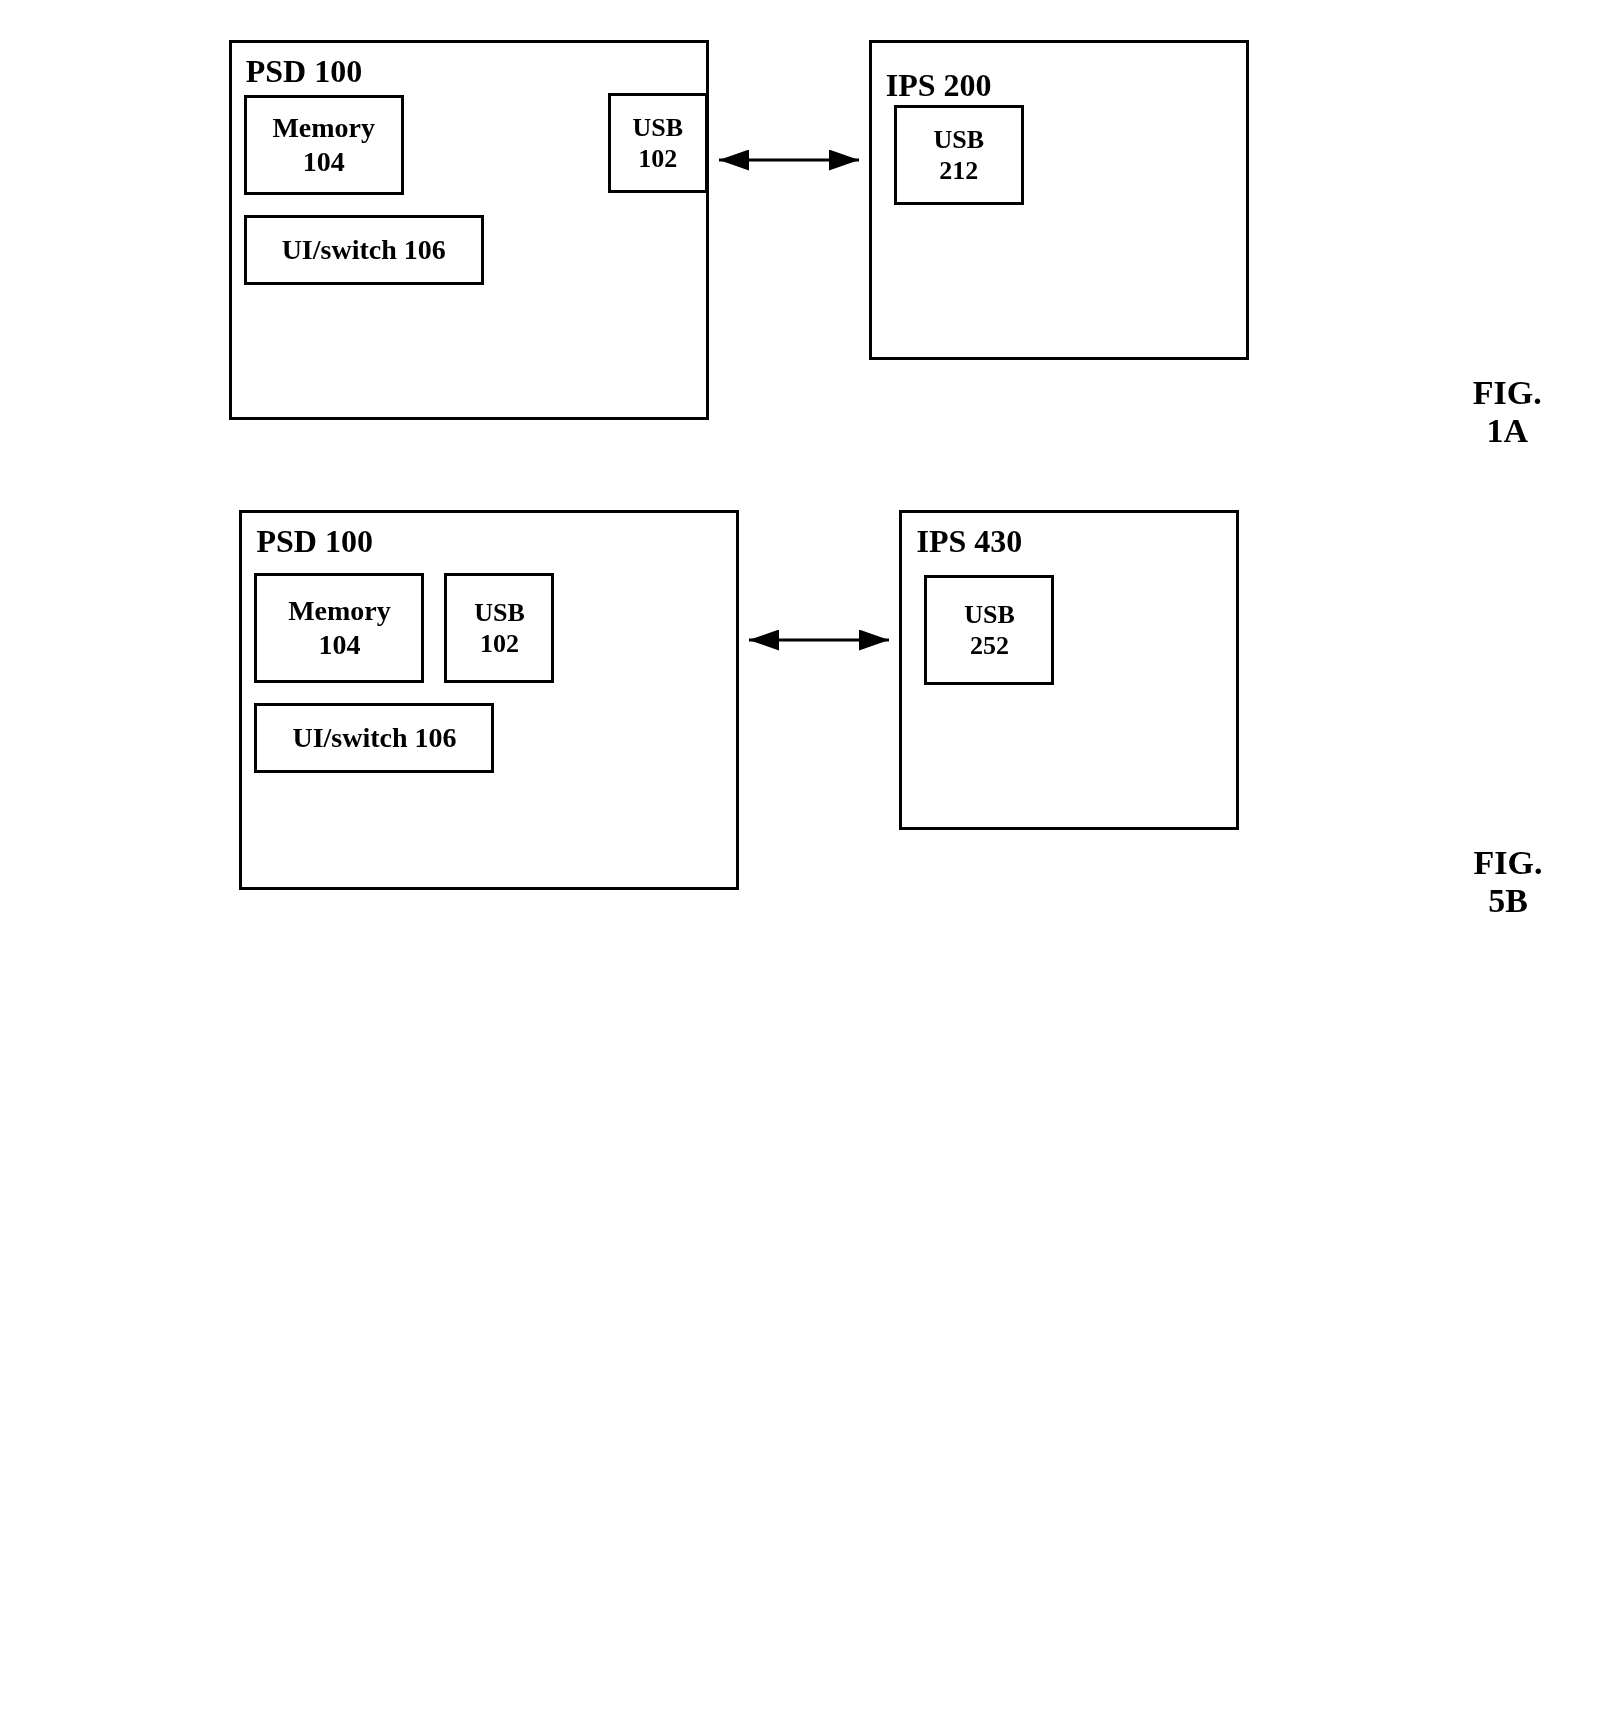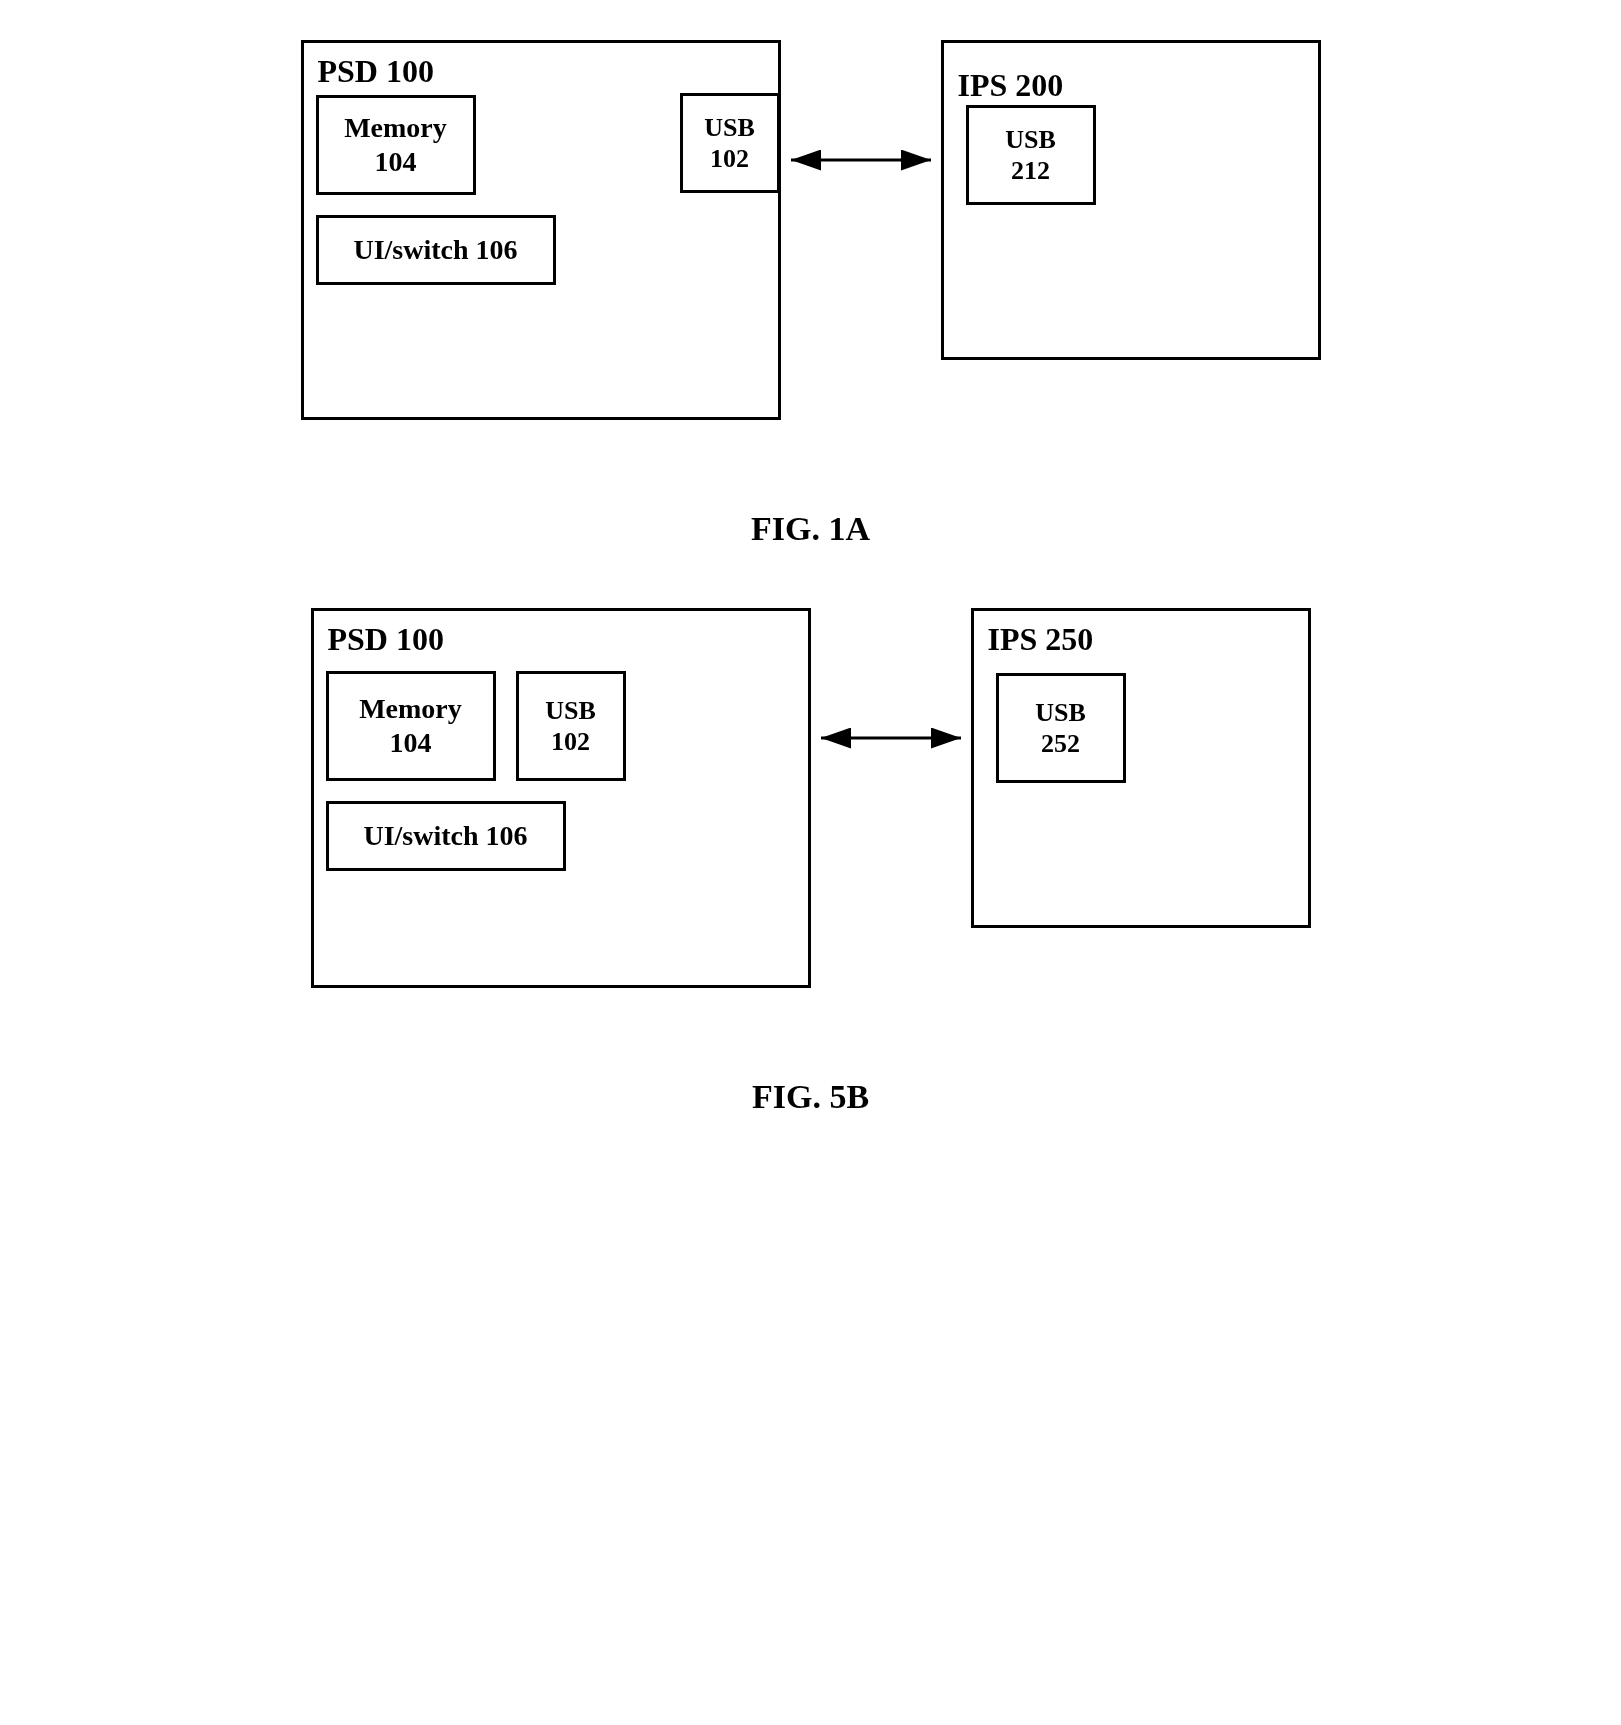--- a/index.html
+++ b/index.html
@@ -15,22 +15,22 @@
       min-height: 1725px;
       display: flex;
       flex-direction: column;
       align-items: center;
       padding: 40px 60px;
     }
 
     .figure-container {
       width: 100%;
       display: flex;
-      flex-direction: column;
-      align-items: center;
+      flex-direction: row;
+      align-items: flex-end;
       margin-bottom: 60px;
       gap: 36px;
     }
 
     .diagram-area {
       display: flex;
       flex-direction: row;
       align-items: flex-start;
       justify-content: center;
       width: 100%;
@@ -357,21 +357,21 @@
           </marker>
           <marker id="arrowhead-right-1b" markerWidth="10" markerHeight="7" refX="10" refY="3.5" orient="auto">
             <polygon points="0 0, 10 3.5, 0 7" fill="#000"></polygon>
           </marker>
         </defs>
         <line x1="10" y1="20" x2="150" y2="20" stroke="#000" stroke-width="3" marker-start="url(#arrowhead-left-1b)" marker-end="url(#arrowhead-right-1b)"></line>
       </svg>
     </div>
 
     <div class="box fig1b-ips">
-      <span class="fig1b-ips-label">IPS 250</span>
+      <span class="fig1b-ips-label">IPS 430</span>
       <div class="fig1b-ips-usb">
         <span style="white-space:pre-line;">USB
 252</span>
       </div>
     </div>
 
   </div>
   <div class="fig-caption">FIG. 5B</div>
 </div>
 

